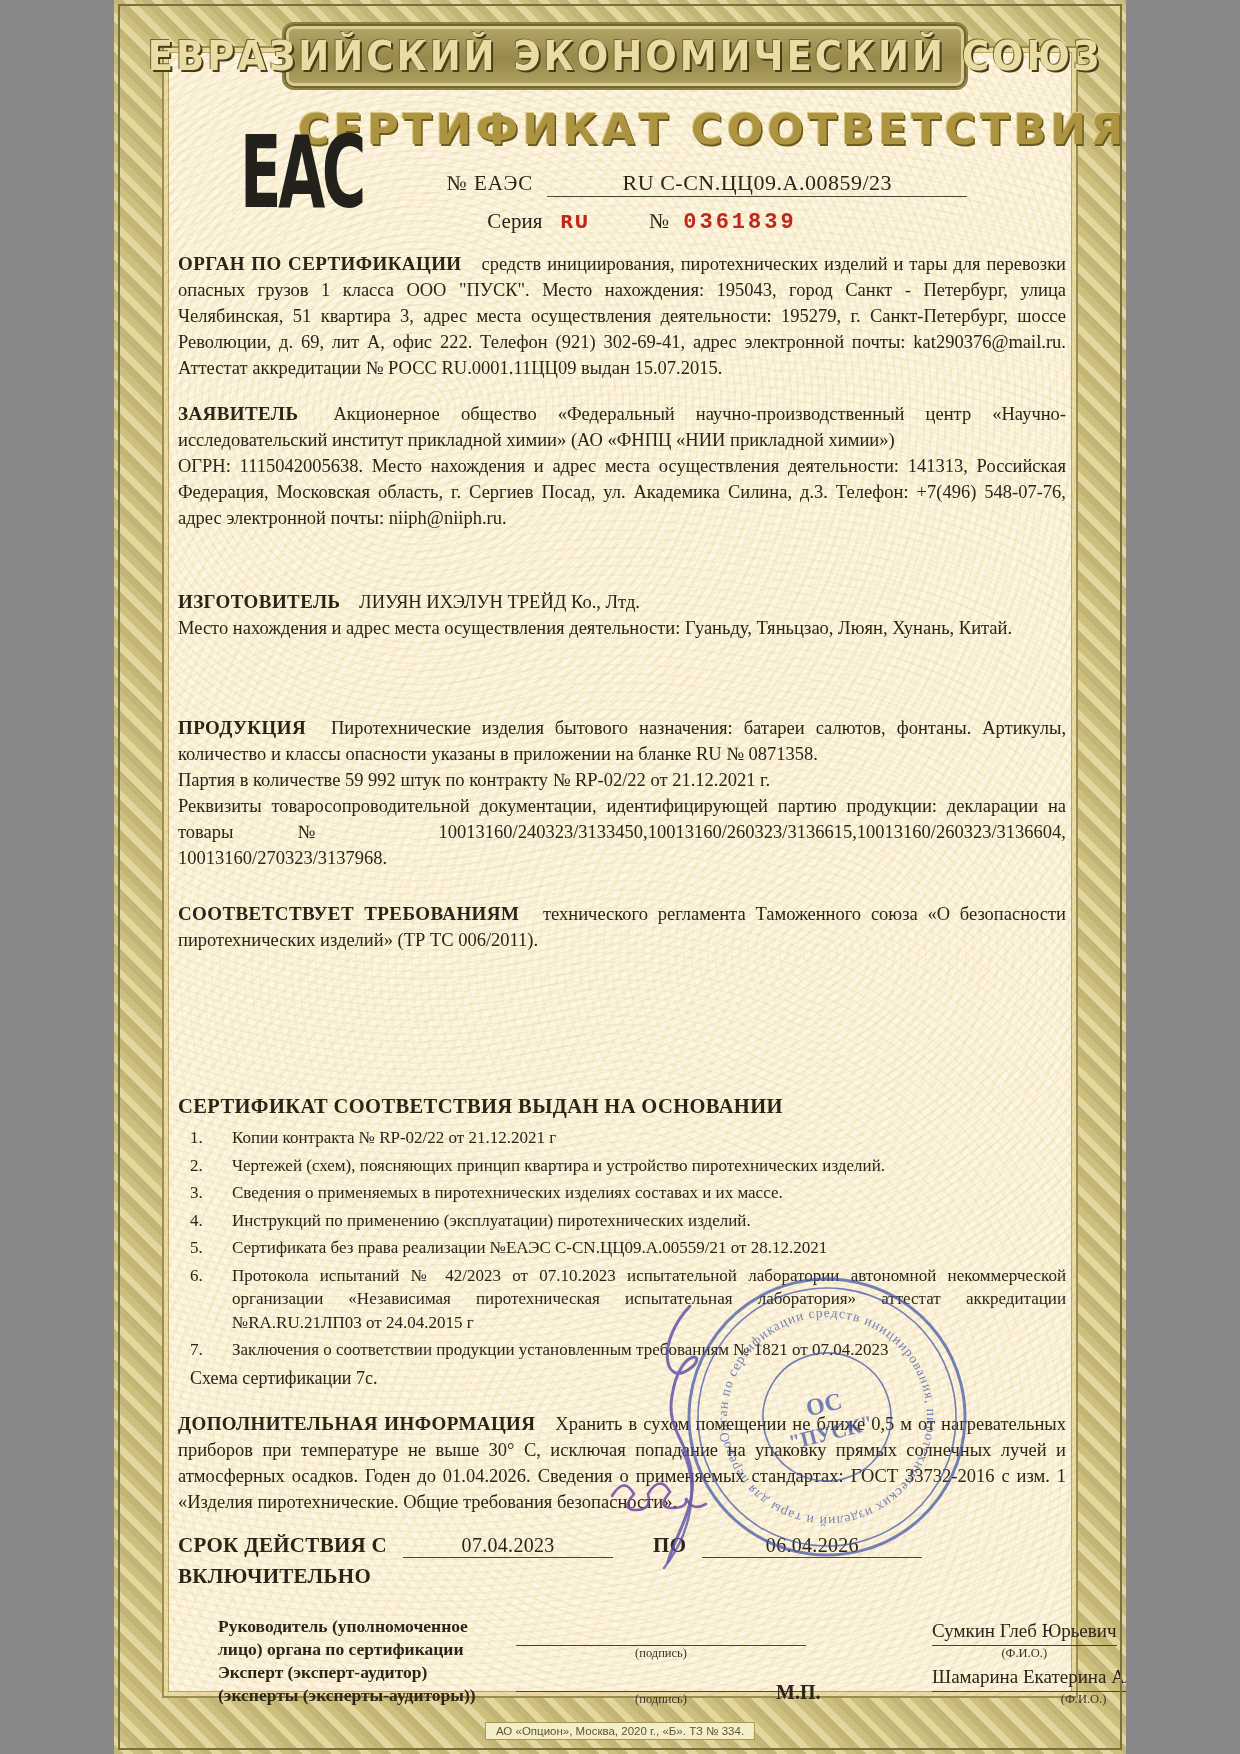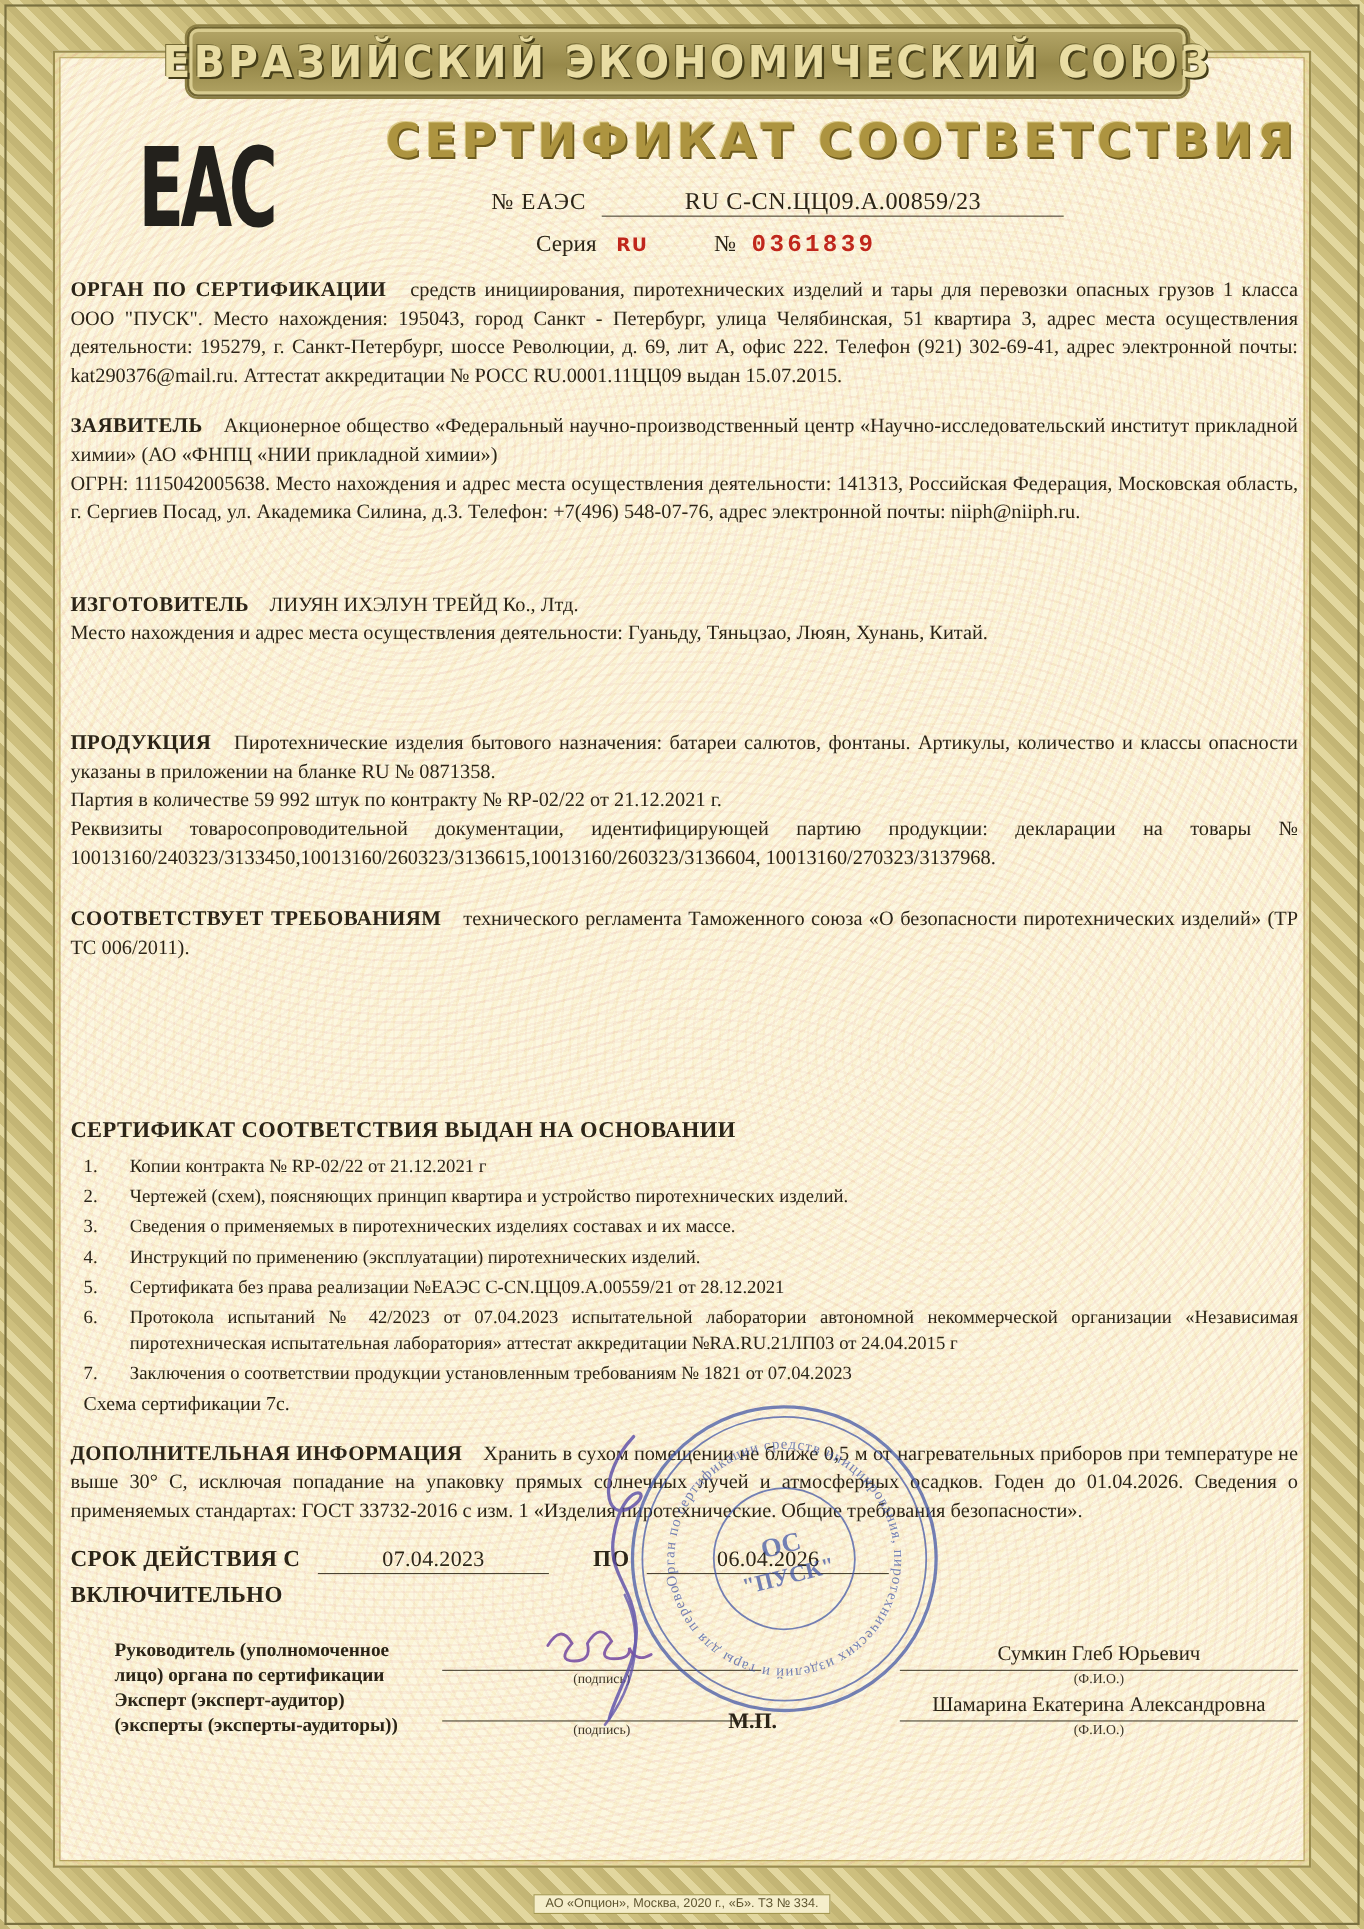--- a/index.html
+++ b/index.html
@@ -1,18 +1,18 @@
 <!DOCTYPE html>
 <html><head>
 <meta charset="utf-8">
 <style>
   html,body{margin:0;padding:0;background:#888;}
   .page{
     position:relative;
-    width:1240px;height:1754px;
+    width:1012px;height:1754px;
     margin:0 auto;
     background:
       repeating-linear-gradient(45deg,#c3b575 0 7px,#e2d79f 7px 14px,#cdbf7e 14px 21px),
       #d6ca8a;
     overflow:hidden;
     font-family:"Liberation Serif", serif;
     color:#2b2417;
   }
   .page::after{ 
     content:"";position:absolute;inset:4px;border:2px solid #7a7140;pointer-events:none;z-index:5;
@@ -213,21 +213,21 @@
             <span>Инструкций по применению (эксплуатации) пиротехнических изделий.</span>
           </div>
 
           <div class="basis-item">
             <span class="basis-num">5.</span>
             <span>Сертификата без права реализации №ЕАЭС C-CN.ЦЦ09.А.00559/21 от 28.12.2021</span>
           </div>
 
           <div class="basis-item">
             <span class="basis-num">6.</span>
-            <span>Протокола испытаний № 42/2023 от 07.04.2023 испытательной лаборатории автономной некоммерческой организации «Независимая пиротехническая испытательная лаборатория» аттестат аккредитации №RA.RU.21ЛП03 от 24.04.2015 г</span>
+            <span>Протокола испытаний № 42/2023 от 07.10.2023 испытательной лаборатории автономной некоммерческой организации «Независимая пиротехническая испытательная лаборатория» аттестат аккредитации №RA.RU.21ЛП03 от 24.04.2015 г</span>
           </div>
 
           <div class="basis-item">
             <span class="basis-num">7.</span>
             <span>Заключения о соответствии продукции установленным требованиям № 1821 от 07.04.2023</span>
           </div>
         </div>
       <p class="scheme">Схема сертификации 7с.</p>
     </div>
 

